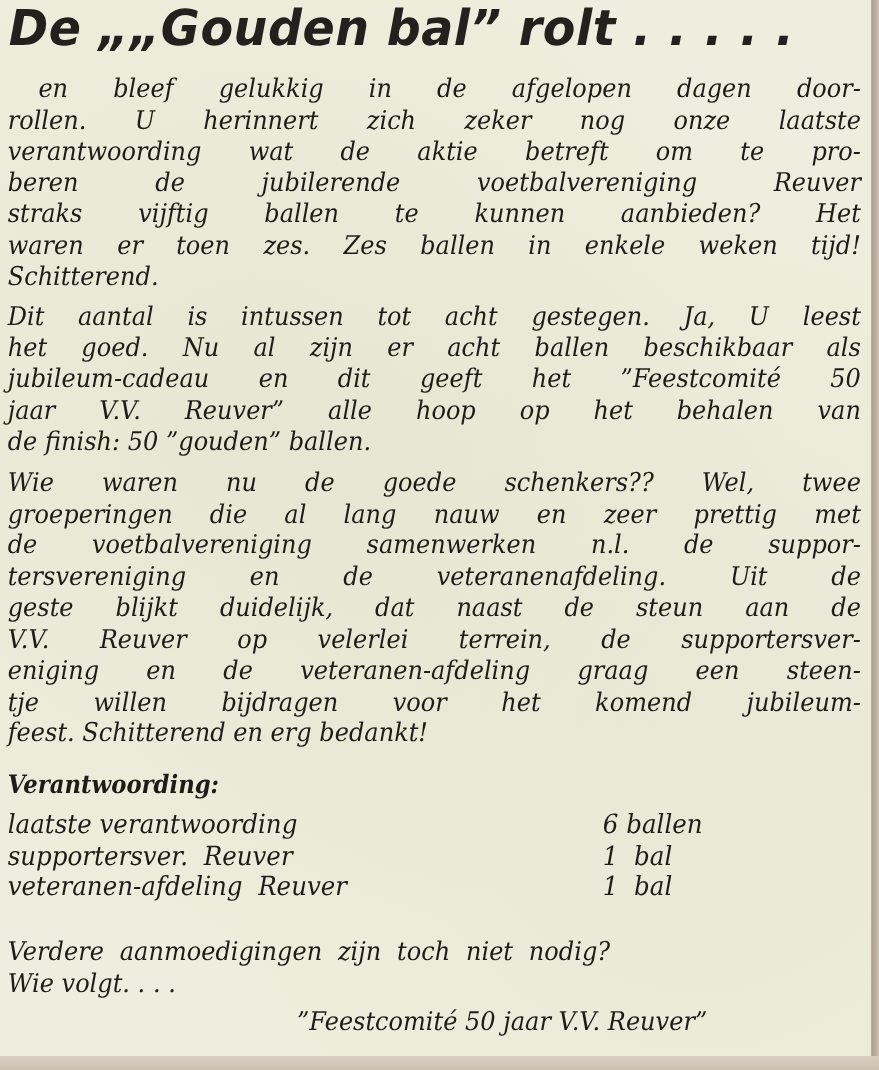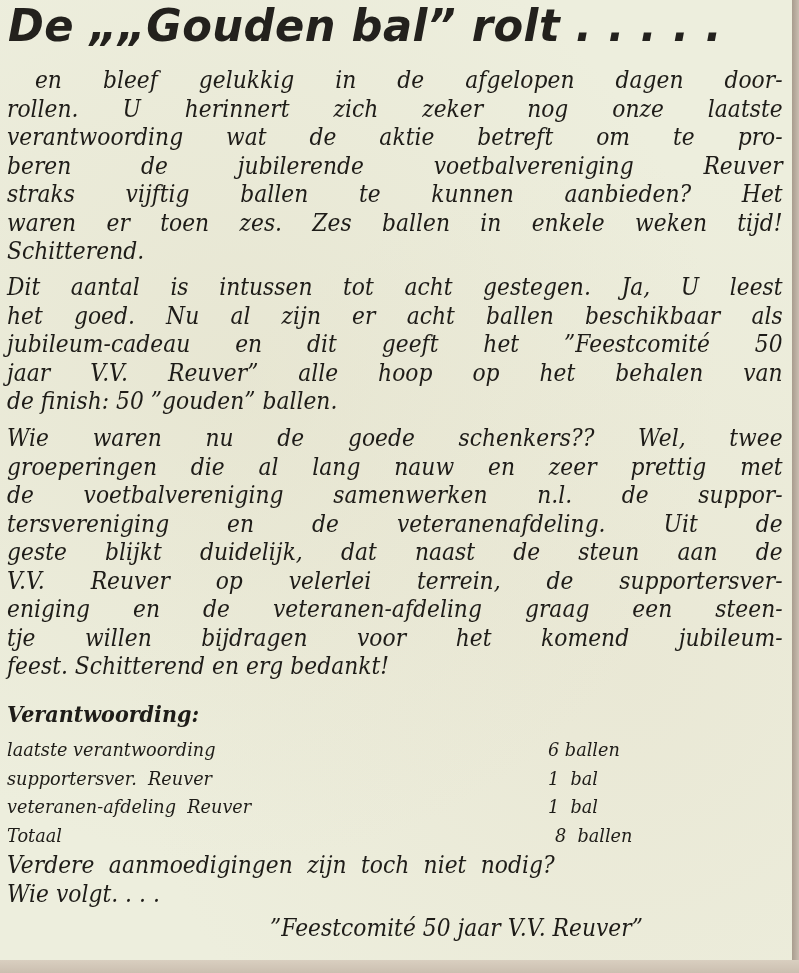--- a/index.html
+++ b/index.html
@@ -89,21 +89,21 @@
     font-weight: bold;
     line-height: 28px;
     transform: scaleX(0.9);
     transform-origin: left top;
   }
   .ledger {
     position: absolute;
     left: 7px;
     top: 735px;
     width: 700px;
-    font-size: 19px;
+    font-size: 24px;
     line-height: 28.5px;
   }
   .ledger-row {
     position: relative;
     height: 28.5px;
     white-space: nowrap;
   }
   .ledger-row .label {
     position: absolute;
     left: 0;
@@ -183,24 +183,20 @@
       <span class="count">6 ballen</span>
     </div>
     <div class="ledger-row">
       <span class="label" style="white-space:pre">supportersver.  Reuver</span>
       <span class="count" style="white-space:pre">1  bal</span>
     </div>
     <div class="ledger-row">
       <span class="label" style="white-space:pre">veteranen-afdeling  Reuver</span>
       <span class="count" style="white-space:pre">1  bal</span>
     </div>
-    <div class="ledger-row total">
-      <span class="label">Totaal</span>
-      <span class="count" style="white-space:pre">8  ballen</span>
-    </div>
   </div>
 
   <div class="closing">
     <span class="line wide">Verdere aanmoedigingen zijn toch niet nodig?</span>
     <span class="line">Wie volgt. . . .</span>
   </div>
 
   <div class="signature">”Feestcomité 50 jaar V.V. Reuver”</div>
 </div>
 

